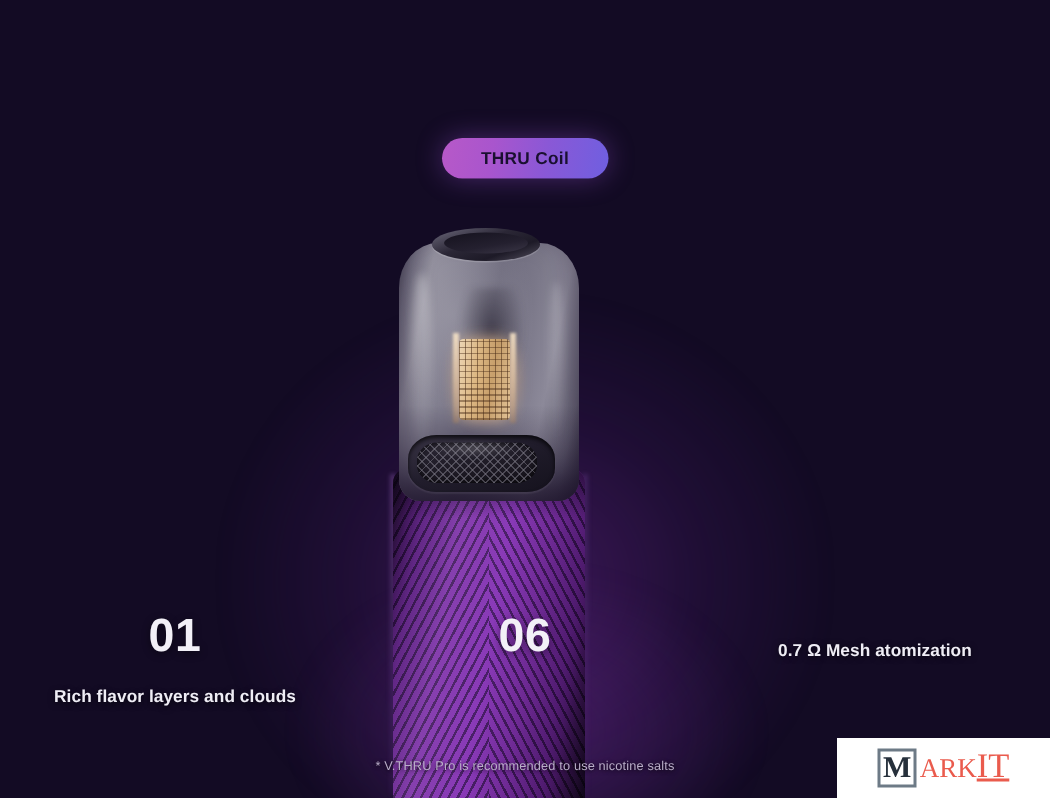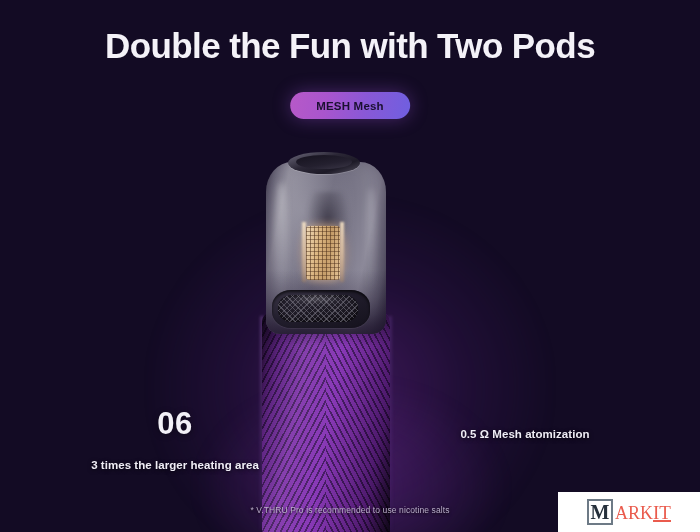--- a/index.html
+++ b/index.html
@@ -229,37 +229,36 @@
     display:inline-flex; align-items:center; justify-content:center;
     width:26px; height:26px; border:2px solid #6d7a86;
     color:#26303b; font-size:20px; font-weight:bold; line-height:1;
     font-family:"Liberation Serif", serif;
   }
   .wm-ark{
     color:#ea5b4d; font-size:18px; font-weight:normal; line-height:1;
     margin-left:2px; font-family:"Liberation Serif", serif;
   }
   .wm-it{
-    color:#ea5b4d; font-size:19px; font-weight:normal; line-height:1;
+    color:#ea5b4d; font-size:23px; font-weight:normal; line-height:1;
     text-decoration:underline; text-decoration-thickness:2px;
     font-family:"Liberation Serif", serif;
   }
 </style>
 </head>
 <body>
 
 <div id="stage">
 
   <div class="glow-a"></div>
   <div class="glow-b"></div>
 
-  <div class="title">Double the Fun with Two Pods</div>
 
   <div class="pill">
-    <span>MESH Mesh</span>
+    <span>THRU Coil</span>
   </div>
 
   <div id="device">
 
     <div class="edge-left"></div>
     <div class="edge-right"></div>
 
     <div class="body-wrap">
       <div class="body-base"></div>
       <div class="ribs-l"></div>
@@ -286,25 +285,28 @@
     <div class="slot-outer"></div>
     <div class="slot-inner">
       <div class="grille"></div>
     </div>
     <div class="slot-hl"></div>
 
   </div>
 
   <div class="features">
     <div class="feat">
+      <div class="num">01</div>
+      <div class="cap">Rich flavor layers and clouds</div>
+    </div>
+    <div class="feat">
       <div class="num">06</div>
-      <div class="cap">3 times the larger heating area</div>
     </div>
     <div class="feat">
-      <div class="cap">0.5 Ω Mesh atomization</div>
+      <div class="cap">0.7 Ω Mesh atomization</div>
     </div>
   </div>
 
   <div class="footnote">* V.THRU Pro is recommended to use nicotine salts</div>
 
   <div class="watermark">
     <div class="wm-inner">
       <span class="wm-box">M</span>
       <span class="wm-ark">ARK</span>
       <span class="wm-it">IT</span>

